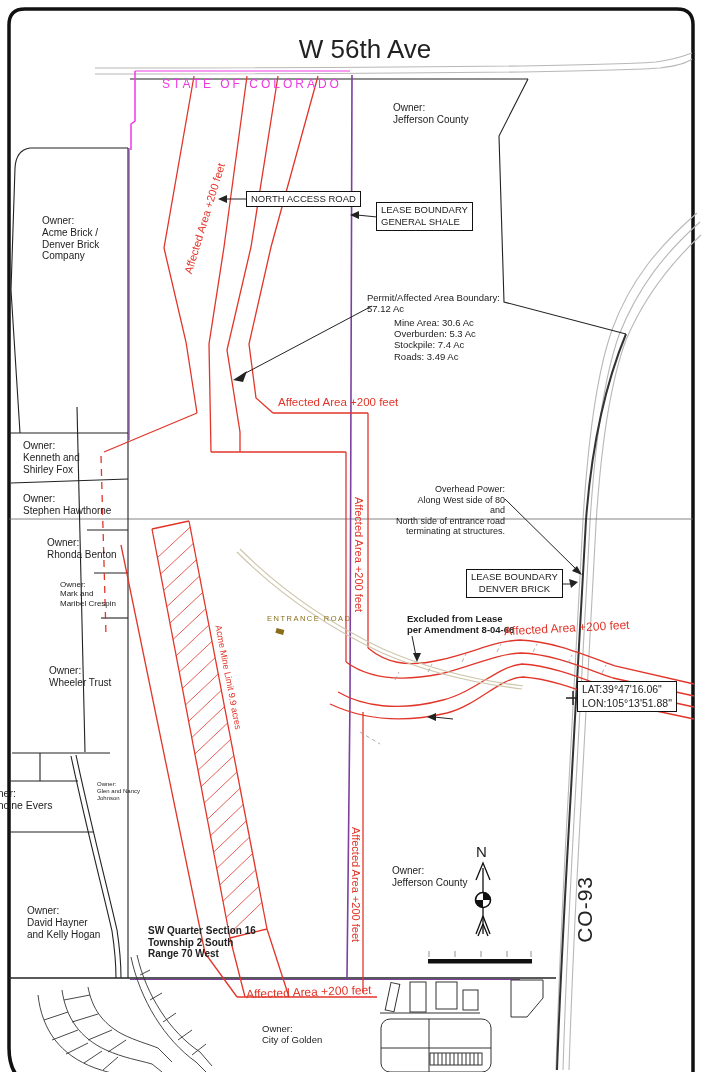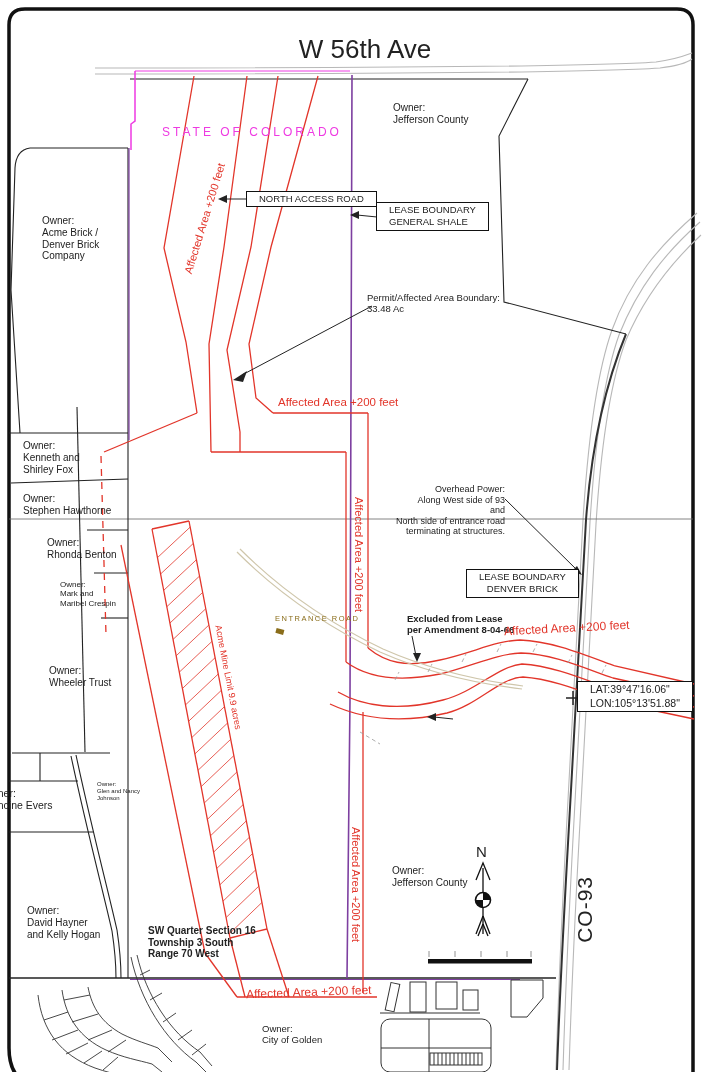--- a/index.html
+++ b/index.html
@@ -1,23 +1,23 @@
 <!DOCTYPE html>
 <html><head>
 <meta charset="utf-8">
 <style>
   html,body{margin:0;padding:0;background:#fff;}
   .map{position:relative;width:702px;height:1072px;background:#fff;overflow:hidden;
        font-family:"Liberation Sans", sans-serif;color:#222;}
   .map svg{position:absolute;left:0;top:0;z-index:1;}
   .lbl{position:absolute;z-index:2;white-space:pre-line;line-height:1.18;color:#222;}
-  .boxed{border:1.2px solid #111;background:#fff;padding:1px 12px;line-height:1.3;}
+  .boxed{border:1.2px solid #111;background:#fff;padding:1px 4px;line-height:1.3;}
   .red{color:#e2352a;}
   .magenta{color:#ee3ae2;letter-spacing:3px;}
-  .olive{color:#8a6d1a;letter-spacing:1.5px;margin-left:8px;}
+  .olive{color:#8a6d1a;letter-spacing:1.5px;}
   .vert{writing-mode:vertical-rl;white-space:pre;}
   .rt{transform-origin:center center;}
   .bold{font-weight:bold;}
   .ralign{text-align:right;}
   .calign{text-align:center;}
 </style>
 </head>
 <body>
 
 <div class="map">
@@ -186,58 +186,62 @@
       <path d="M44,1020 L68,1012 M52,1040 L78,1030 M66,1054 L88,1043 M84,1063 L102,1051 M103,1070 L118,1057"></path>
       <path d="M64,1000 L90,995 M72,1022 L98,1014 M88,1040 L112,1030 M108,1052 L126,1040"></path>
       <path d="M131,957 C140,1000 165,1040 196,1062 L206,1072"></path>
       <path d="M137,955 C146,995 170,1032 200,1052 L212,1066"></path>
       <path d="M140,975 L150,970 M150,1000 L162,993 M163,1022 L176,1013 M178,1040 L192,1030 M192,1055 L206,1044"></path>
     </g>
   </svg>
 
   <div class="lbl calign" style="left:280px;top:34px;width:170px;font-size:26px;">W 56th Ave</div>
 
-  <div class="lbl magenta" style="left:162px;top:77px;font-size:12px;margin-top:48px;">STATE OF COLORADO</div>
+  <div class="lbl magenta" style="left:162px;top:77px;font-size:12px;">STATE OF COLORADO</div>
 
   <div class="lbl red rt" style="left:85px;top:212px;width:240px;text-align:center;font-size:11px;transform:rotate(-73deg);">Affected Area +200 feet</div>
 
   <div class="lbl" style="left:393px;top:102px;font-size:10px;">Owner:
 Jefferson County</div>
 
   <div class="lbl" style="left:42px;top:215px;font-size:10px;">Owner:
 Acme Brick /
 Denver Brick
 Company</div>
 
   <div class="lbl boxed" style="left:246px;top:191px;font-size:9.5px;">NORTH ACCESS ROAD</div>
 
   <div class="lbl boxed" style="left:376px;top:202px;font-size:9.5px;">LEASE BOUNDARY
 GENERAL SHALE</div>
 
 
   <div class="lbl" style="left:367px;top:292px;font-size:9.5px;">Permit/Affected Area Boundary:
-33.48 Ac</div>
+57.12 Ac</div>
+  <div class="lbl" style="left:394px;top:317px;font-size:9.5px;">Mine Area: 30.6 Ac
+Overburden: 5.3 Ac
+Stockpile: 7.4 Ac
+Roads: 3.49 Ac</div>
 
   <div class="lbl red" style="left:278px;top:396px;font-size:11.5px;">Affected Area +200 feet</div>
 
   <div class="lbl" style="left:23px;top:440px;font-size:10px;">Owner:
 Kenneth and
 Shirley Fox</div>
   <div class="lbl" style="left:23px;top:493px;font-size:10px;">Owner:
 Stephen Hawthorne</div>
   <div class="lbl" style="left:47px;top:537px;font-size:10px;">Owner:
 Rhonda Benton</div>
   <div class="lbl" style="left:60px;top:580px;font-size:8px;">Owner:
 Mark and
 Maribel Crespin</div>
   <div class="lbl" style="left:49px;top:665px;font-size:10px;">Owner:
 Wheeler Trust</div>
 
   <div class="lbl ralign" style="left:380px;top:484px;width:125px;font-size:9px;">Overhead Power:
-Along West side of 93
+Along West side of 80
 and
 North side of entrance road
 terminating at structures.</div>
 
   <div class="lbl boxed calign" style="left:466px;top:569px;font-size:9.5px;">LEASE BOUNDARY
 DENVER BRICK</div>
 
   <div class="lbl bold" style="left:407px;top:613px;font-size:9.5px;">Excluded from Lease
 per Amendment 8-04-66</div>
 
@@ -256,21 +260,21 @@
   <div class="lbl" style="left:97px;top:781px;font-size:6px;">Owner:
 Glen and Nancy
 Johnson</div>
   <div class="lbl" style="left:-18px;top:787px;font-size:10.5px;">Owner:
 Francine Evers</div>
   <div class="lbl" style="left:27px;top:905px;font-size:10px;">Owner:
 David Hayner
 and Kelly Hogan</div>
 
   <div class="lbl bold" style="left:148px;top:925px;font-size:10px;line-height:1.15;">SW Quarter Section 16
-Township 3 South
+Township 2 South
 Range 70 West</div>
 
   <div class="lbl" style="left:392px;top:865px;font-size:10px;">Owner:
 Jefferson County</div>
 
   <div class="lbl red vert" style="left:349px;top:827px;font-size:11px;">Affected Area +200 feet</div>
 
   <div class="lbl red rt" style="left:246px;top:985px;font-size:12px;transform:rotate(-2deg);">Affected Area +200 feet</div>
 
   <div class="lbl" style="left:262px;top:1023px;font-size:9.5px;">Owner:

